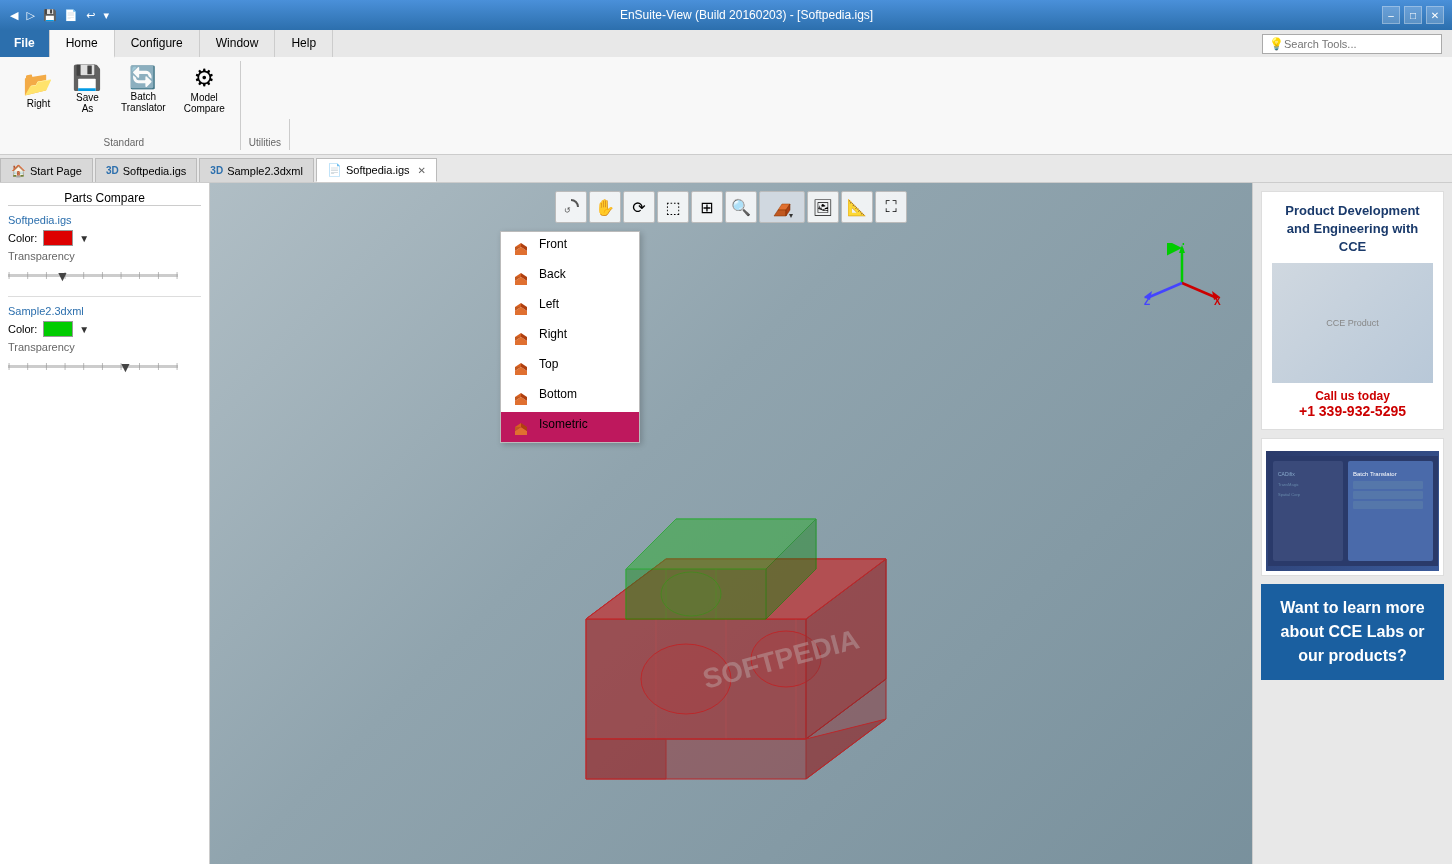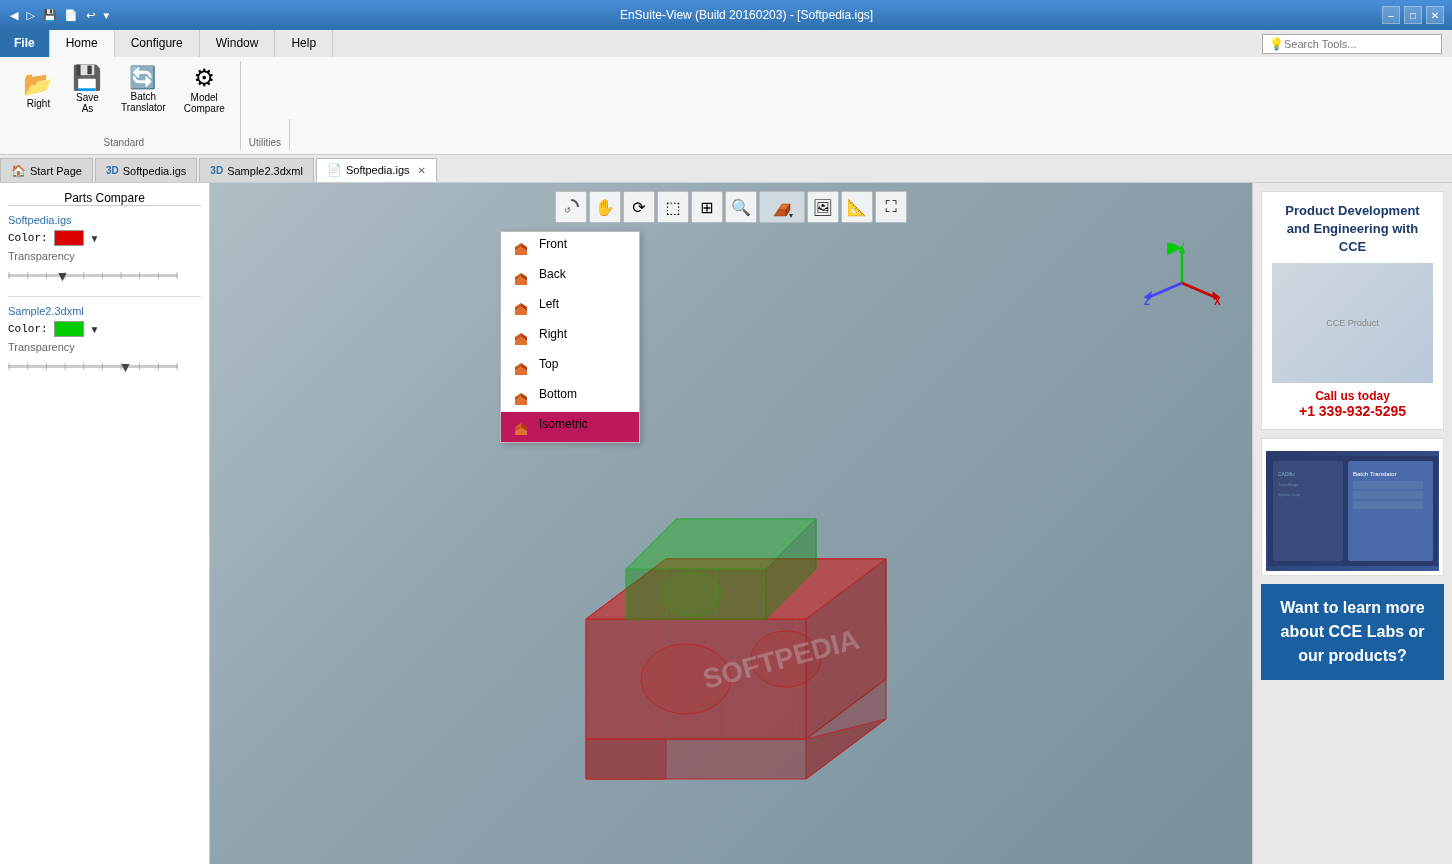--- a/index.html
+++ b/index.html
@@ -101,21 +101,21 @@
     .parts-compare-header {
       text-align: center;
       font-weight: normal;
       font-size: 12px;
       margin-bottom: 8px;
       border-bottom: 1px solid #ccc;
     }
     .part-section { margin-bottom: 12px; }
     .part-name { color: #2c6fad; font-size: 11px; margin-bottom: 4px; }
     .color-row { display: flex; align-items: center; gap: 6px; margin-bottom: 4px; }
-    .color-label { font-size: 11px; font-family: Liberation Mono, monospace; }
+    .color-label { font-size: 11px; }
     .color-swatch {
       width: 30px; height: 16px;
       border: 1px solid #999;
       cursor: pointer;
     }
     .color-dropdown { font-size: 10px; cursor: pointer; color: #333; }
     .transparency-label { font-size: 11px; color: #666; margin-bottom: 2px; }
     .slider-container { position: relative; width: 170px; height: 20px; }
     .slider-track {
       width: 100%; height: 3px; background: #ccc;

